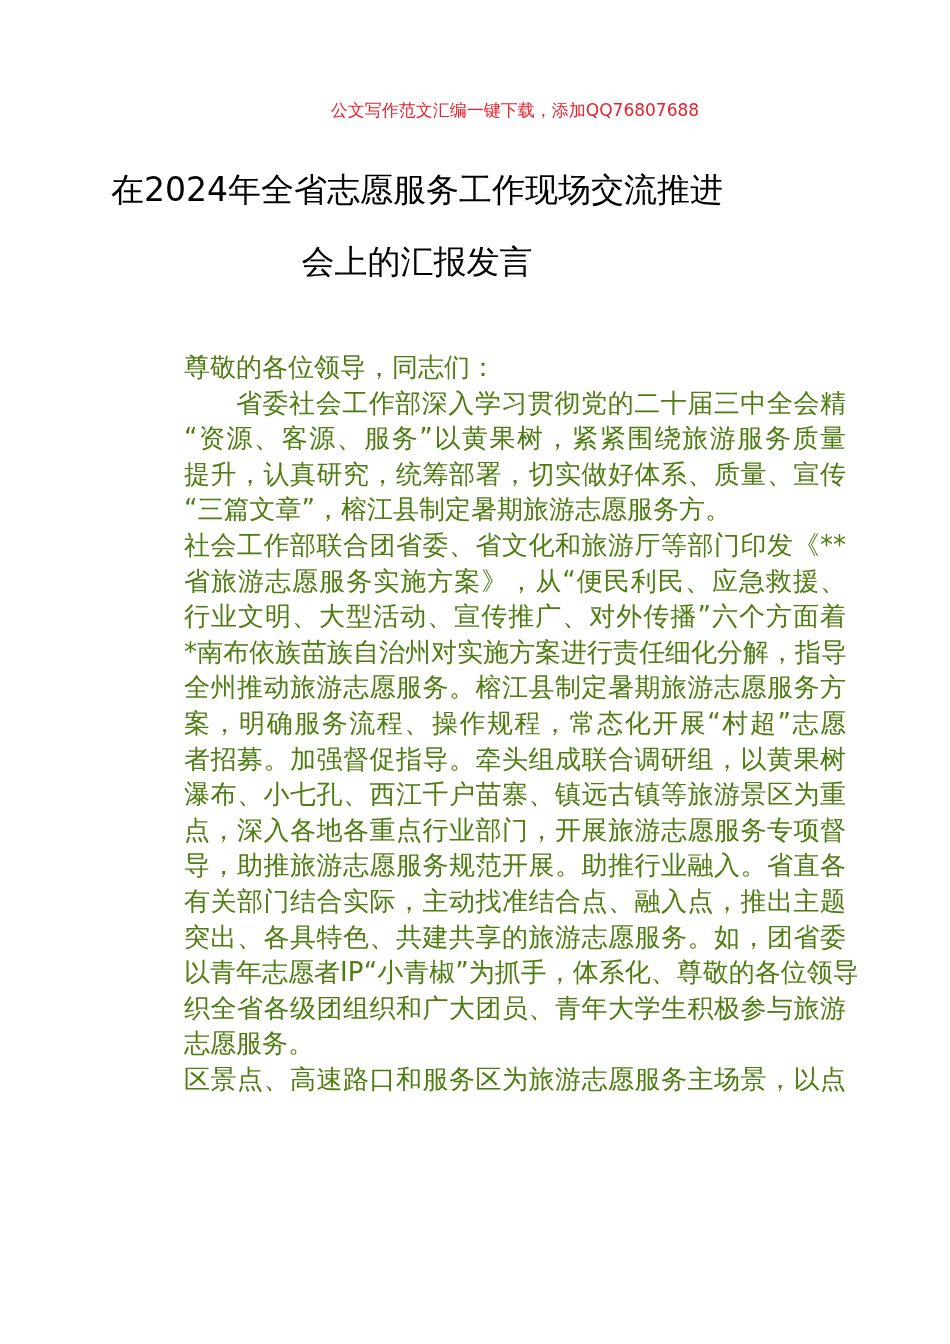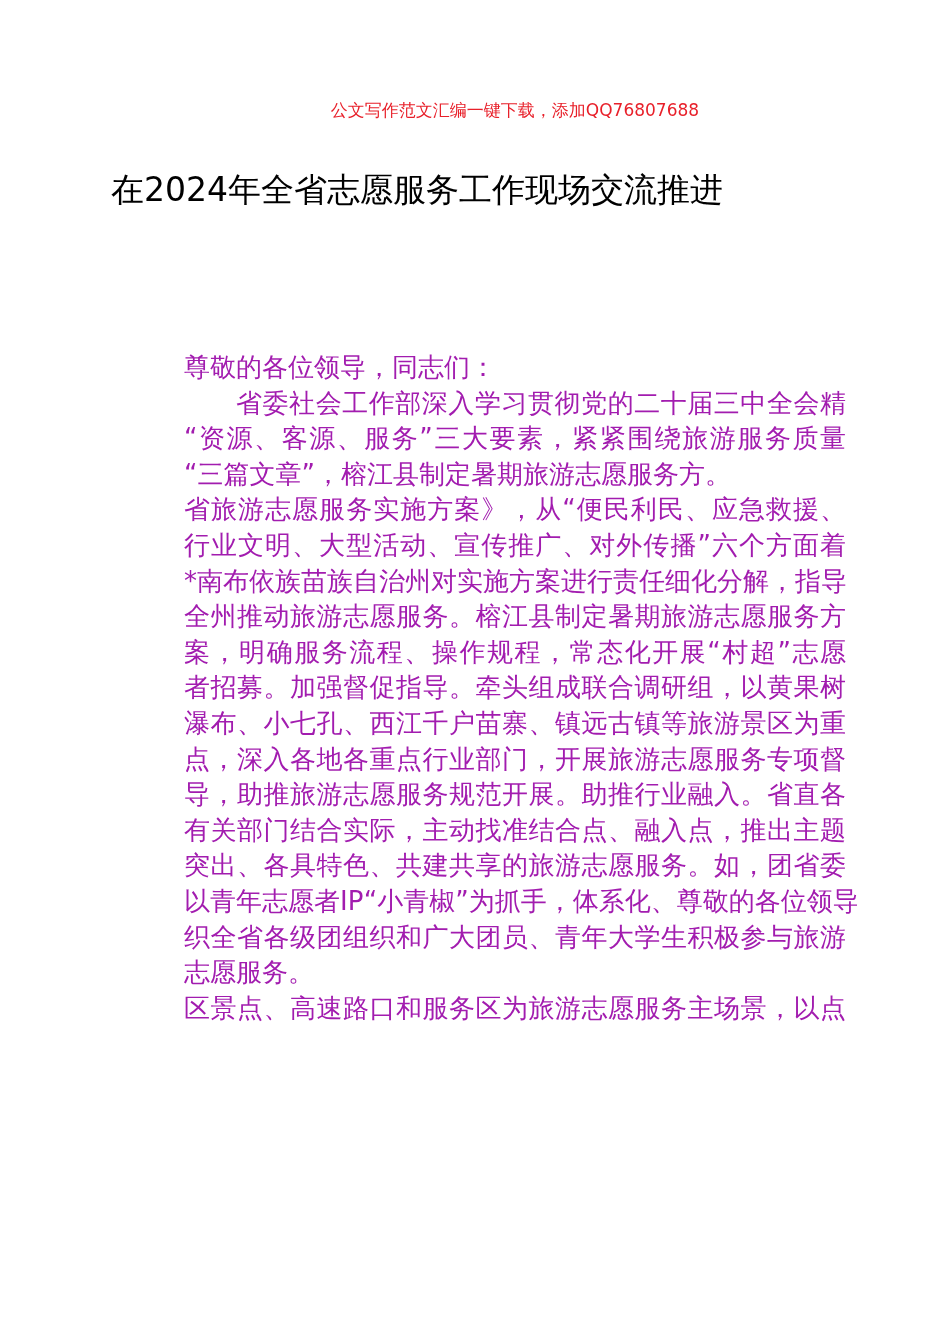--- a/index.html
+++ b/index.html
@@ -53,44 +53,47 @@
       width: 662px;
       top: 338px;
     }
     .line {
       height: 35.6px;
       line-height: 35.6px;
       font-size: 26px;
       white-space: nowrap;
       text-align: justify;
       text-align-last: justify;
-      color: #a21caf;
+      color: #4d7c0f;
     }
     .line.indent { padding-left: 52px; }
     .line.last { text-align-last: left; }
   </style>
 </head>
 <body>
 
 <div class="page">
 
   <div class="watermark">公文写作范文汇编一键下载，添加QQ76807688</div>
 
   <div class="title l1">在2024年全省志愿服务工作现场交流推进</div>
+  <div class="title l2">会上的汇报发言</div>
 
   <div class="body-text">
     <div class="line last">尊敬的各位领导，同志们：</div>
 
     <div>
       <div class="line indent">省委社会工作部深入学习贯彻党的二十届三中全会精</div>
-      <div class="line">“资源、客源、服务”三大要素，紧紧围绕旅游服务质量</div>
+      <div class="line">“资源、客源、服务”以黄果树，紧紧围绕旅游服务质量</div>
+      <div class="line">提升，认真研究，统筹部署，切实做好体系、质量、宣传</div>
       <div class="line last">“三篇文章”，榕江县制定暑期旅游志愿服务方。</div>
     </div>
 
     <div>
+      <div class="line">社会工作部联合团省委、省文化和旅游厅等部门印发《**</div>
       <div class="line">省旅游志愿服务实施方案》，从“便民利民、应急救援、</div>
       <div class="line">行业文明、大型活动、宣传推广、对外传播”六个方面着</div>
       <div class="line">*南布依族苗族自治州对实施方案进行责任细化分解，指导</div>
       <div class="line">全州推动旅游志愿服务。榕江县制定暑期旅游志愿服务方</div>
       <div class="line">案，明确服务流程、操作规程，常态化开展“村超”志愿</div>
       <div class="line">者招募。加强督促指导。牵头组成联合调研组，以黄果树</div>
       <div class="line">瀑布、小七孔、西江千户苗寨、镇远古镇等旅游景区为重</div>
       <div class="line">点，深入各地各重点行业部门，开展旅游志愿服务专项督</div>
       <div class="line">导，助推旅游志愿服务规范开展。助推行业融入。省直各</div>
       <div class="line">有关部门结合实际，主动找准结合点、融入点，推出主题</div>

